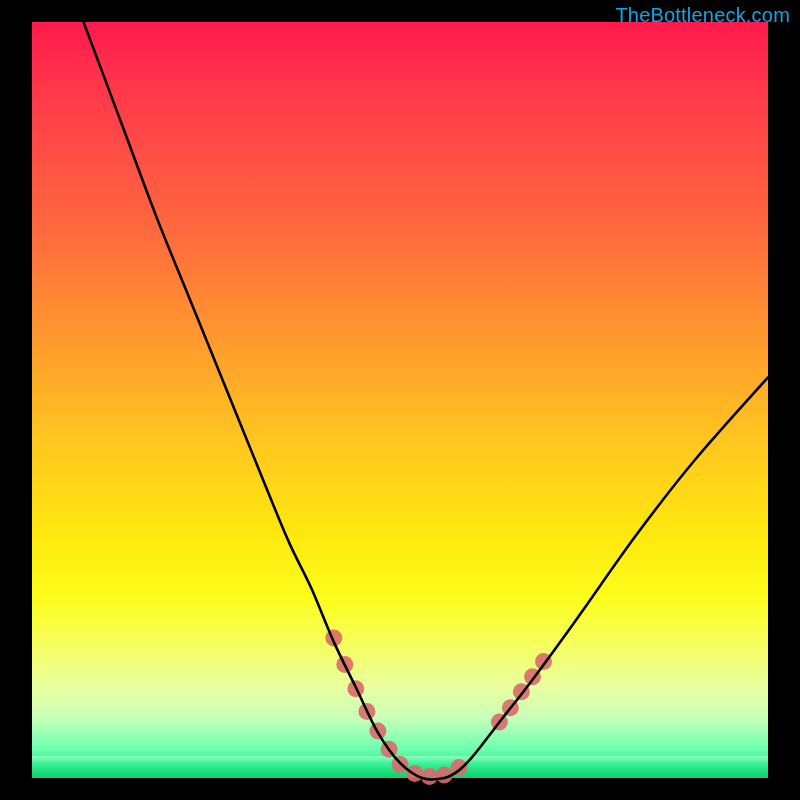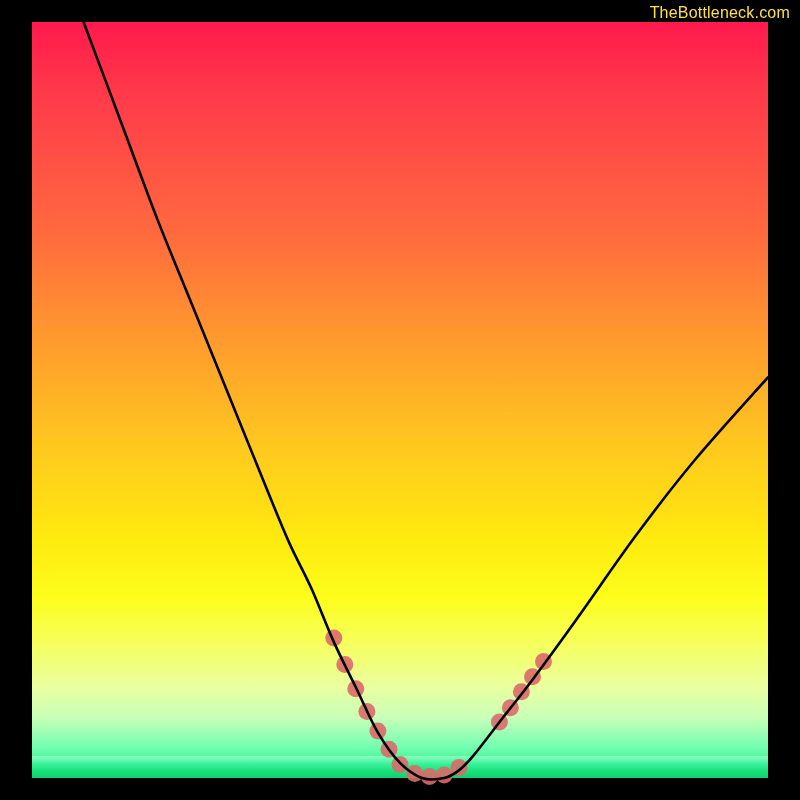--- a/index.html
+++ b/index.html
@@ -54,22 +54,22 @@
       #3af29a 35%,
       #17e07a 70%,
       #0ecf6e 100%
     );
     opacity: 0.95;
   }
   .watermark {
     position: absolute;
     top: 4px;
     right: 10px;
-    color: #fde047;
-    font-size: 16px;
+    color: #0ea5e9;
+    font-size: 20px;
     letter-spacing: 0.2px;
     user-select: none;
   }
   svg.curve {
     position: absolute;
     left: 0;
     top: 0;
     width: 736px;
     height: 756px;
     overflow: visible;

